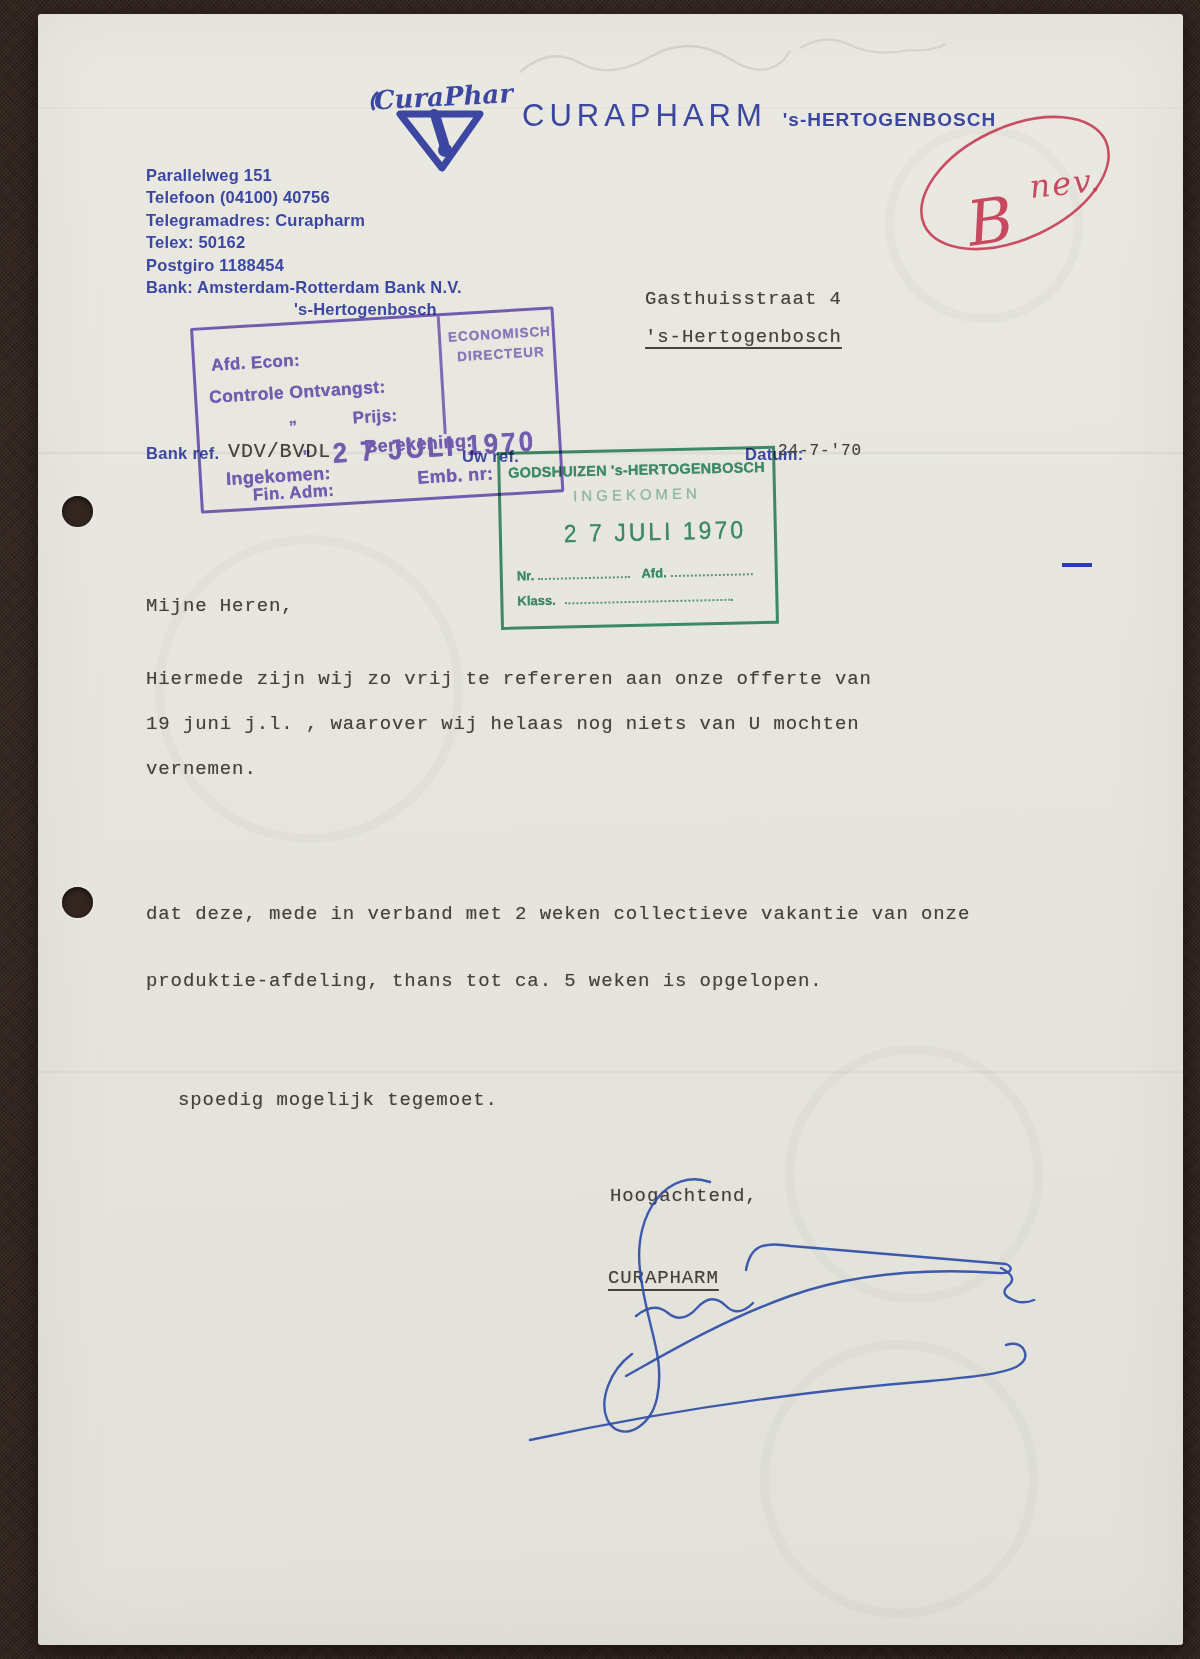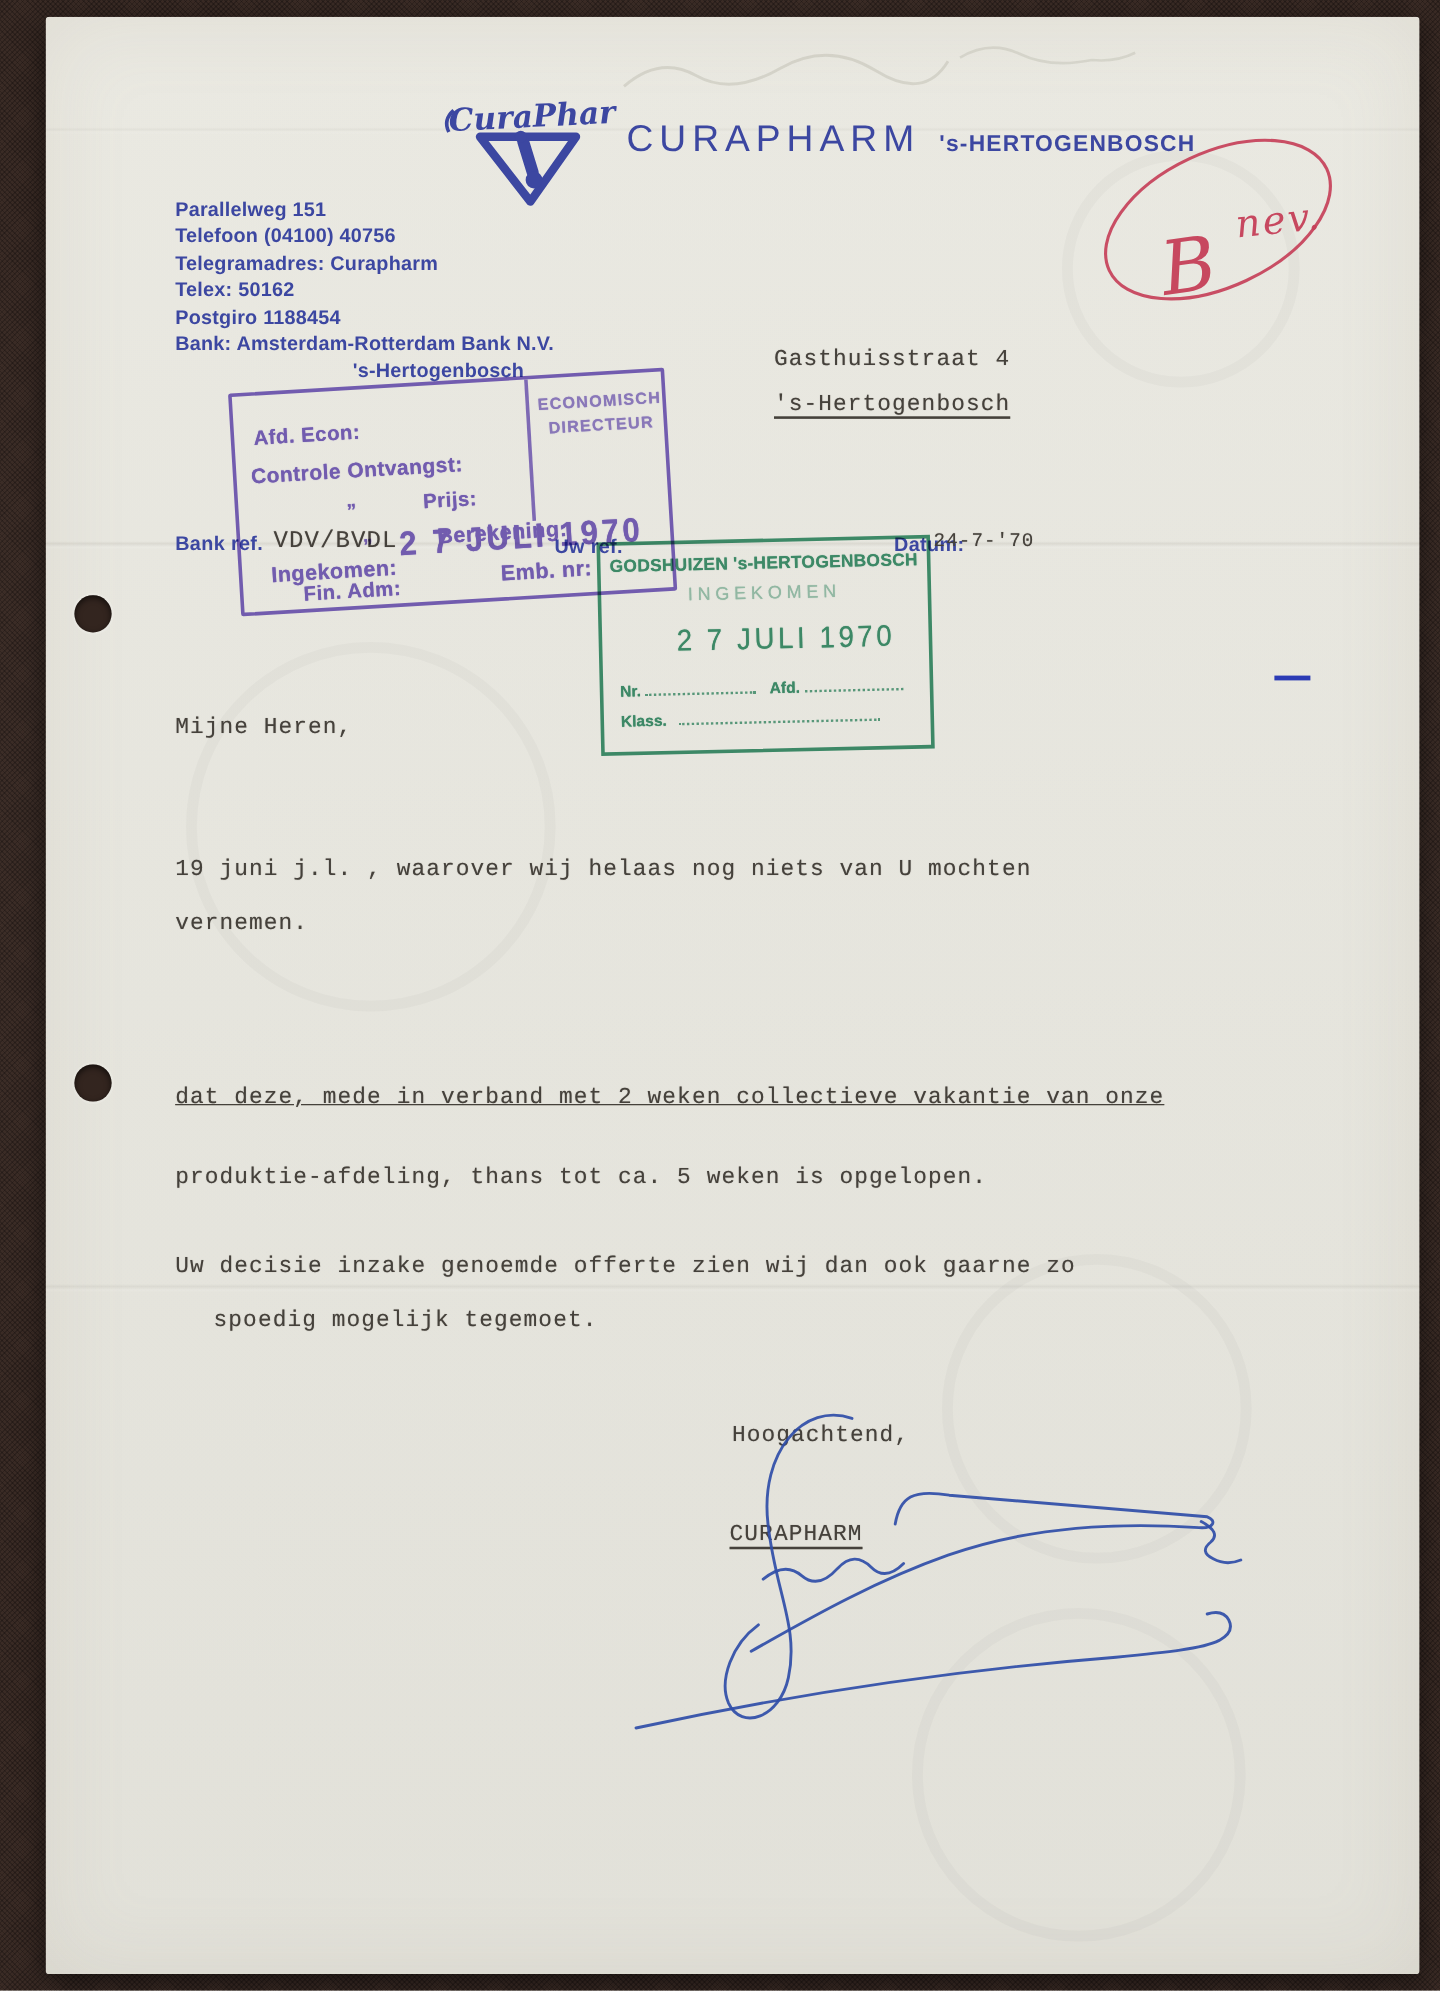--- a/index.html
+++ b/index.html
@@ -168,25 +168,25 @@
     <svg class="abs" style="left:842px;top:81px" width="260" height="220" viewBox="0 0 260 220">
       <ellipse class="redline" cx="135" cy="88" rx="100" ry="56" transform="rotate(-25 135 88)"></ellipse>
       <text class="redtext" x="88" y="150" font-size="62" transform="rotate(-8 95 130)">B</text>
       <text class="redtext" x="150" y="102" font-size="32" letter-spacing="2" transform="rotate(-6 160 95)">nev.</text>
     </svg>
 
     <div class="hole" style="left:24px;top:482px;"></div>
     <div class="hole" style="left:24px;top:873px;"></div>
 
     <div class="abs type" style="left:108px;top:581px;">Mijne Heren,</div>
+    <div class="abs type" style="left:108px;top:654px;">Hiermede zijn wij zo vrij te refereren aan onze offerte van</div>
     <div class="abs type" style="left:108px;top:699px;">19 juni j.l. , waarover wij helaas nog niets van U mochten</div>
     <div class="abs type" style="left:108px;top:744px;">vernemen.</div>
-    <div class="abs type" style="left:108px;top:889px;text-decoration:underline;">dat deze, mede in verband met 2 weken collectieve vakantie van onze</div>
+    <div class="abs type" style="left:108px;top:889px;">dat deze, mede in verband met 2 weken collectieve vakantie van onze</div>
     <div class="abs type" style="left:108px;top:934px;margin-top:22px;">produktie-afdeling, thans tot ca. 5 weken is opgelopen.</div>
-    <div class="abs type" style="left:108px;top:1030px;">Uw decisie inzake genoemde offerte zien wij dan ook gaarne zo</div>
     <div class="abs type" style="left:108px;top:1075px;margin-left:32px;">spoedig mogelijk tegemoet.</div>
 
     <div class="abs type" style="left:572px;top:1171px;">Hoogachtend,</div>
     <div class="abs type u-line2" style="left:570px;top:1253px;">CURAPHARM</div>
 
     <svg class="abs" style="left:422px;top:1116px" width="580" height="340" viewBox="0 0 580 340">
       <path class="sigline" d="M 250 52 C 210 38, 173 80, 180 140 C 186 196, 206 226, 197 268 C 190 301, 158 313, 147 289 C 139 270, 150 240, 172 224"></path>
       <path class="sigline" d="M 176 186 q 18 -15 32 -3 q 14 12 30 -6 q 14 -15 28 -1 q 12 12 27 -3"></path>
       <path class="sigline" d="M 286 140 C 290 117, 301 111, 331 116 L 546 134 C 554 137, 552 144, 539 143 C 450 137, 381 148, 330 166 C 262 190, 202 226, 166 246"></path>
       <path class="sigline" d="M 541 138 q 17 9 8 17 q -10 8 2 14 q 11 6 23 1"></path>

